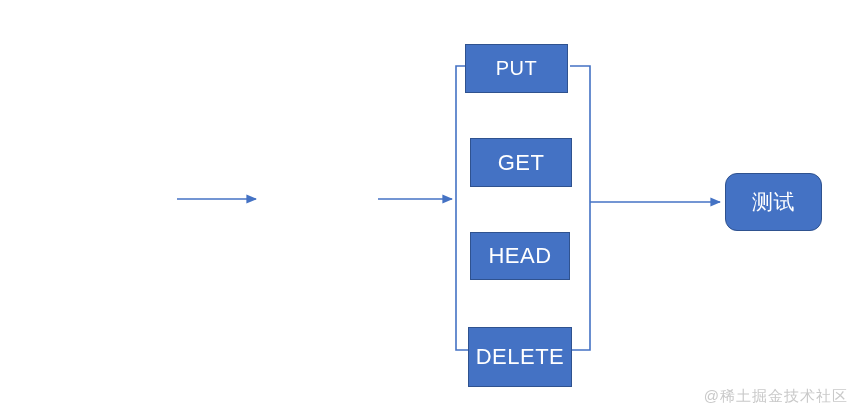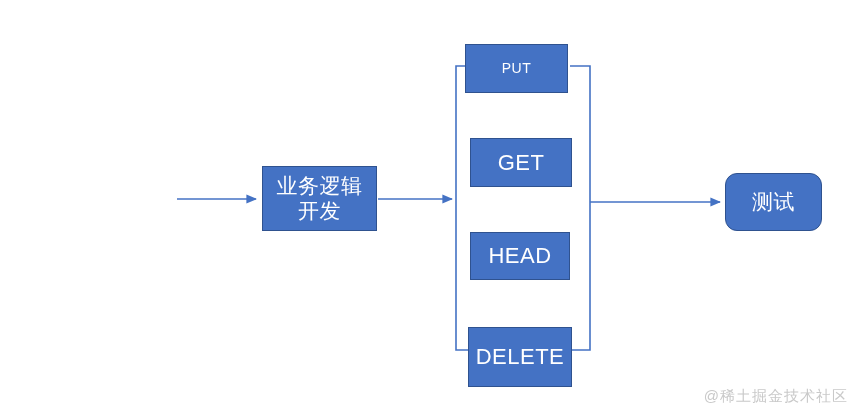--- a/index.html
+++ b/index.html
@@ -44,21 +44,21 @@
     top: 166px;
     width: 115px;
     height: 65px;
     font-size: 21px;
   }
   .node-put {
     left: 465px;
     top: 44px;
     width: 103px;
     height: 49px;
-    font-size: 14px;
+    font-size: 20px;
   }
   .node-get {
     left: 470px;
     top: 138px;
     width: 102px;
     height: 49px;
     font-size: 22px;
   }
   .node-head {
     left: 470px;
@@ -116,22 +116,20 @@
     <line x1="378" y1="199" x2="452" y2="199" stroke="#4472C4" stroke-width="1.6" marker-end="url(#arrowhead)"></line>
 
     <path d="M468,66 L456,66 L456,350 L468,350" fill="none" stroke="#4472C4" stroke-width="1.6"></path>
 
     <path d="M570,66 L590,66 L590,350 L570,350" fill="none" stroke="#4472C4" stroke-width="1.6"></path>
 
     <line x1="590" y1="202" x2="720" y2="202" stroke="#4472C4" stroke-width="1.6" marker-end="url(#arrowhead)"></line>
   </svg>
 
 
-  <div class="node node-logic">业务逻辑
-开发</div>
 
   <div class="node node-put">PUT</div>
 
   <div class="node node-get">GET</div>
 
   <div class="node node-head">HEAD</div>
 
   <div class="node node-delete">DELETE</div>
 
   <div class="node node-test">测试</div>

